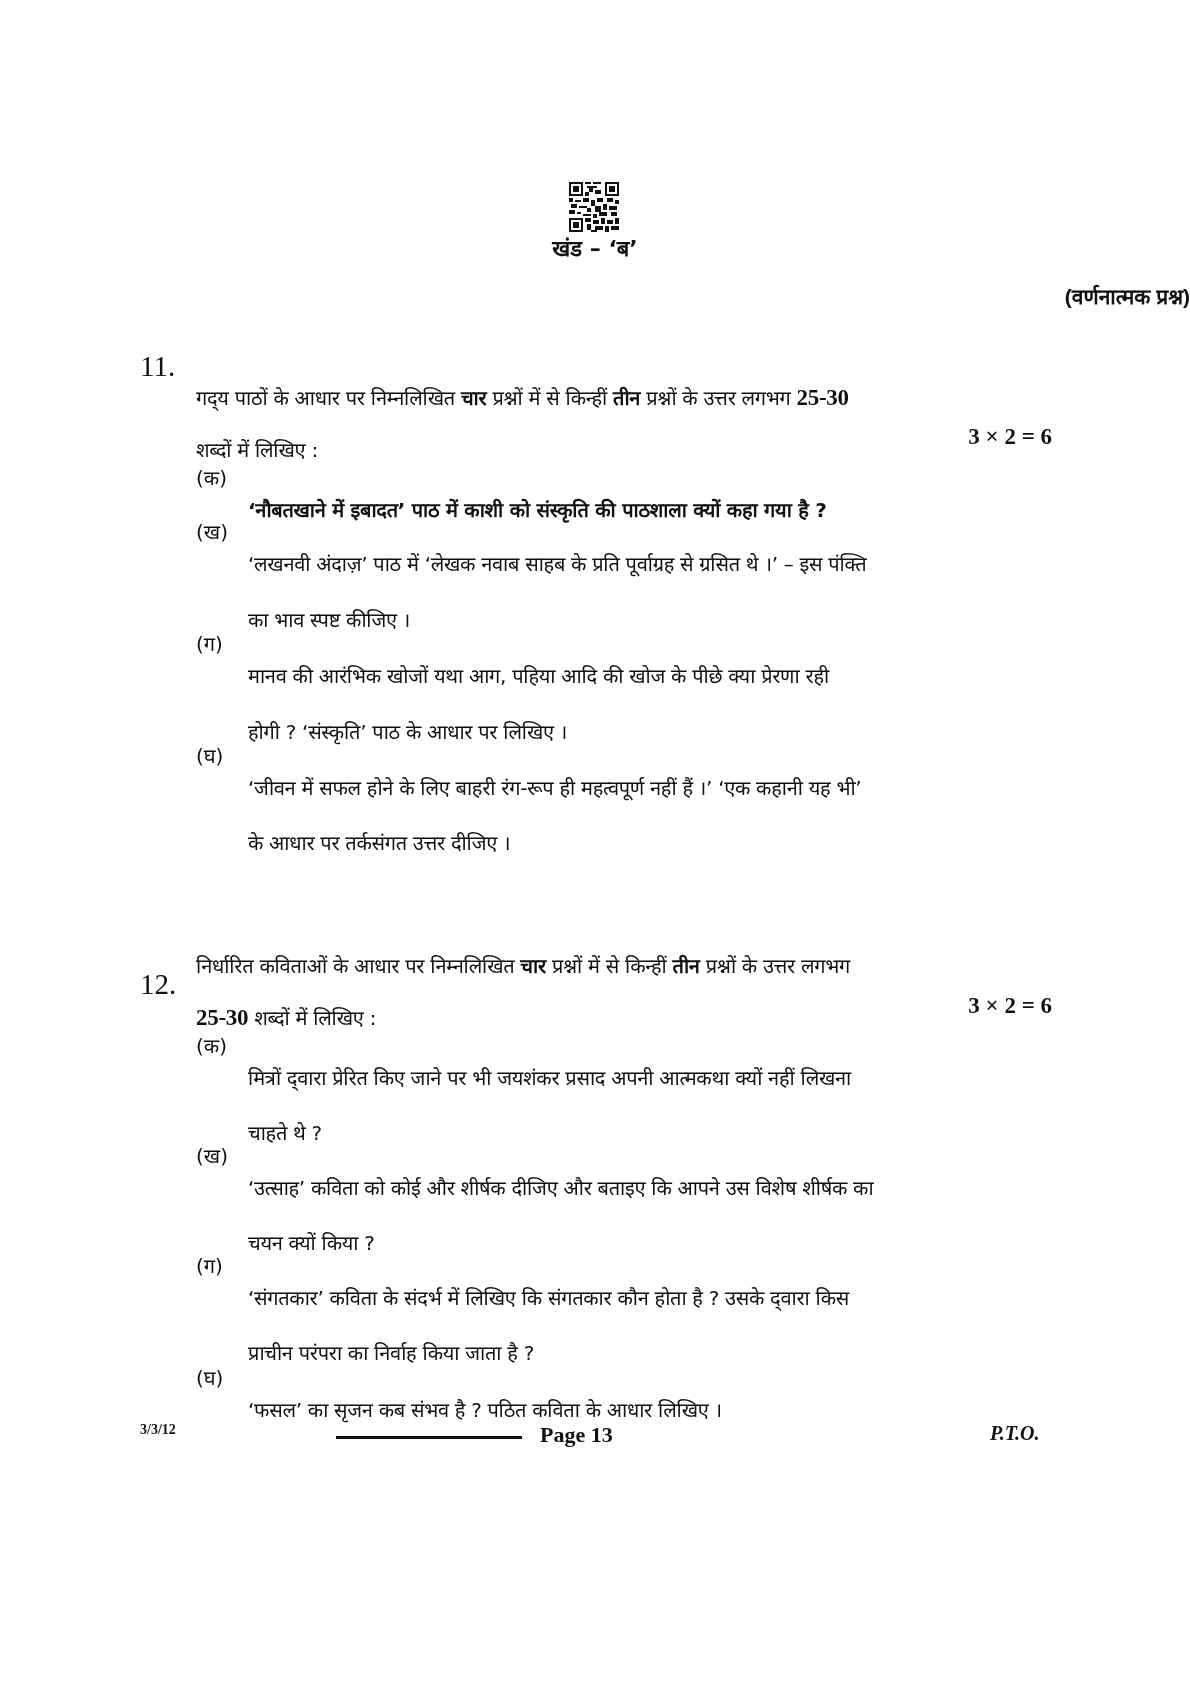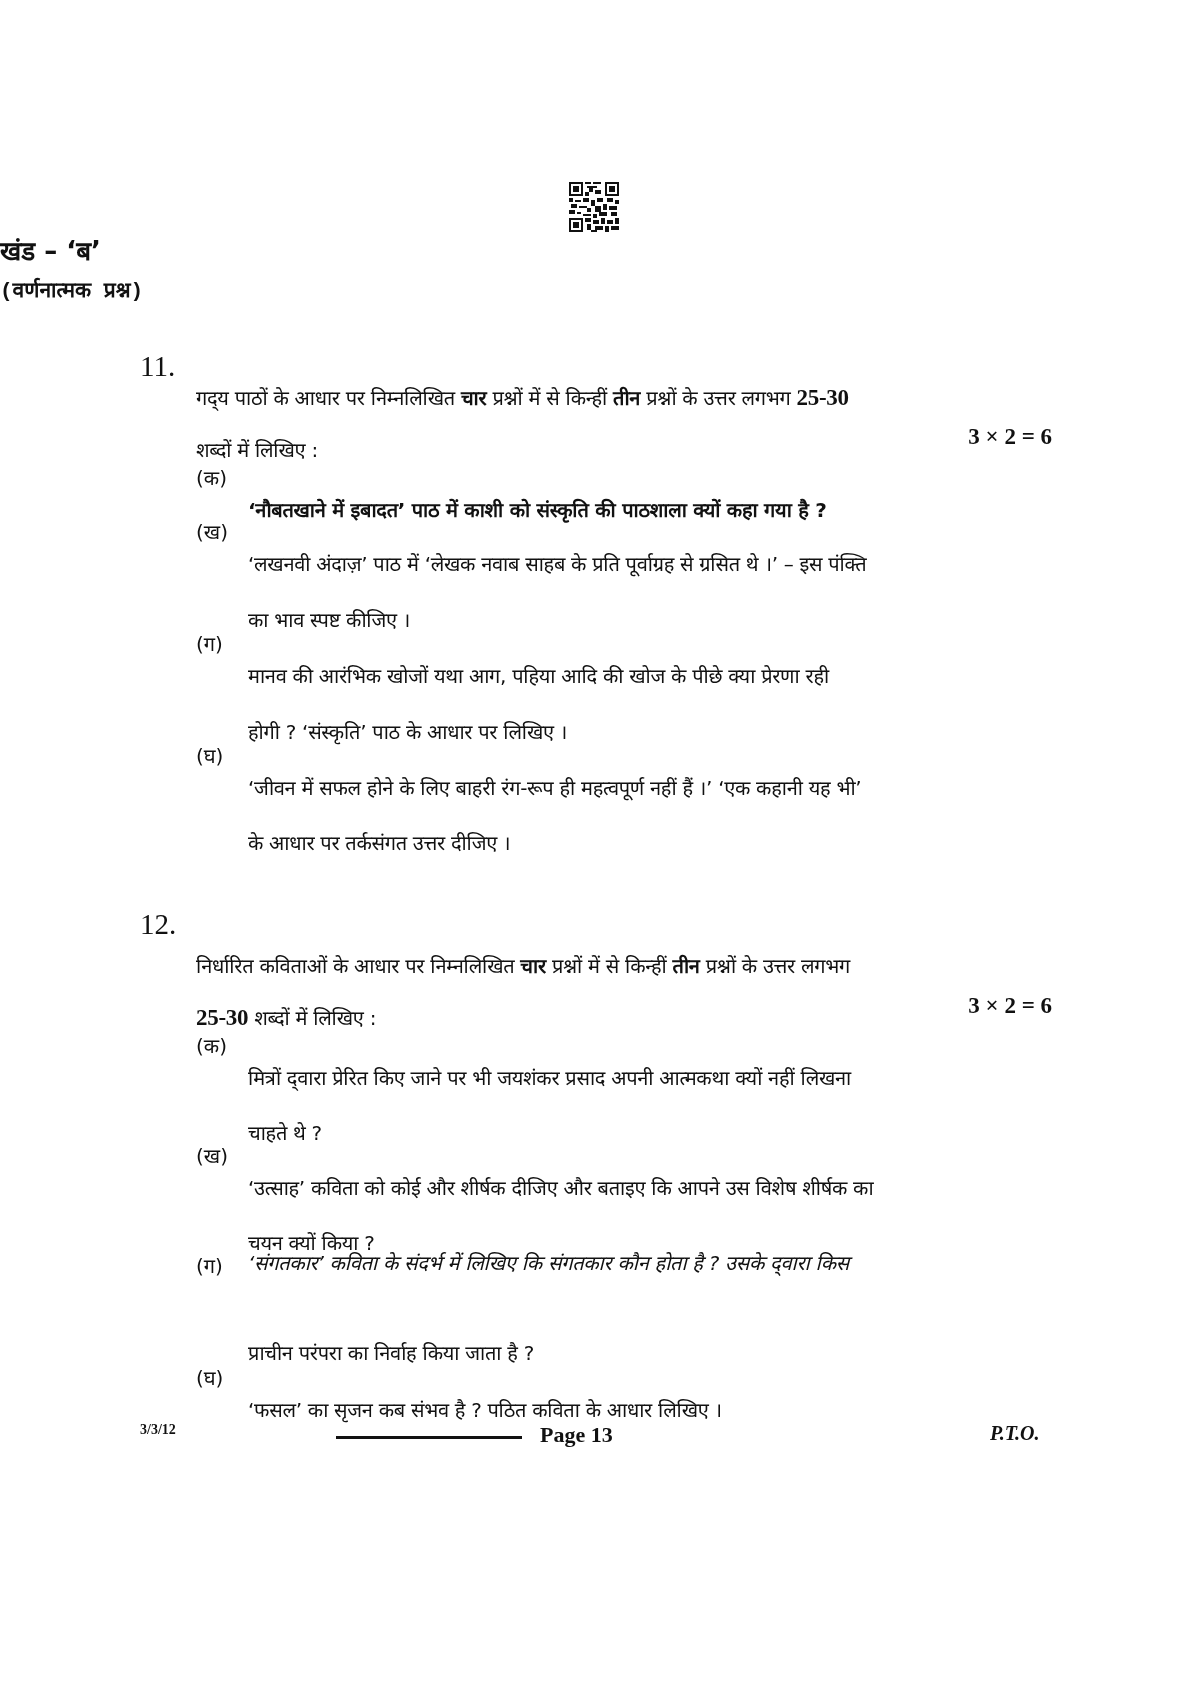--- a/index.html
+++ b/index.html
@@ -17,29 +17,29 @@
     }
     .abs { position: absolute; }
 
     
     .qr {
       left: 569px; top: 182px; width: 50px; height: 50px;
     }
 
     .section-title {
       left: 0; width: 1190px; top: 232px;
-      text-align: left;
+      text-align: center;
       font-family: "DejaVu Sans", sans-serif;
       font-weight: bold;
-      font-size: 26px;
+      font-size: 22px;
     }
     .section-subtitle {
-      left: 0; width: 1190px; top: 275px;
-      text-align: left;
-      font-family: Liberation Mono, monospace;
+      left: 0; width: 1190px; top: 282px;
+      text-align: right;
+      font-family: Liberation Sans, sans-serif;
       font-weight: bold;
       font-size: 21px;
     }
 
     .qnum {
       left: 140px;
       font-size: 29px;
       font-family: "Liberation Serif", serif;
     }
     .line {
@@ -189,21 +189,21 @@
   </div>
 
   <div>
     <div class="abs opt-label" style="top:742px;">(घ)</div>
     <div class="abs line opt-text" style="top:742px;">‘जीवन में सफल होने के लिए बाहरी रंग-रूप ही महत्वपूर्ण नहीं हैं ।’ ‘एक कहानी यह भी’</div>
     <div class="abs line cont-text" style="top:797px;">के आधार पर तर्कसंगत उत्तर दीजिए ।</div>
   </div>
 </div>
 
 <div>
-  <div class="abs qnum" style="top:908px;">12.</div>
+  <div class="abs qnum" style="top:968px;">12.</div>
   <div class="abs line q-text" style="top:920px;">
     <span>निर्धारित कविताओं के आधार पर निम्नलिखित </span><b>चार</b><span> प्रश्नों में से किन्हीं </span><b>तीन</b><span> प्रश्नों के उत्तर लगभग</span>
   </div>
   <div class="abs line q-text" style="top:972px;">
     <span class="num-bold">25-30</span><span> शब्दों में लिखिए :</span>
   </div>
   <div class="abs marks" style="top:971px;">3 × 2 = 6</div>
 
   <div>
     <div class="abs opt-label" style="top:1032px;">(क)</div>
@@ -212,21 +212,21 @@
   </div>
 
   <div>
     <div class="abs opt-label" style="top:1142px;">(ख)</div>
     <div class="abs line opt-text" style="top:1142px;">‘उत्साह’ कविता को कोई और शीर्षक दीजिए और बताइए कि आपने उस विशेष शीर्षक का</div>
     <div class="abs line cont-text" style="top:1197px;">चयन क्यों किया ?</div>
   </div>
 
   <div>
     <div class="abs opt-label" style="top:1252px;">(ग)</div>
-    <div class="abs line opt-text" style="top:1217px;font-style:italic;">‘संगतकार’ कविता के संदर्भ में लिखिए कि संगतकार कौन होता है ? उसके द्‌वारा किस</div>
+    <div class="abs line opt-text" style="top:1252px;">‘संगतकार’ कविता के संदर्भ में लिखिए कि संगतकार कौन होता है ? उसके द्‌वारा किस</div>
     <div class="abs line cont-text" style="top:1307px;">प्राचीन परंपरा का निर्वाह किया जाता है ?</div>
   </div>
 
   <div>
     <div class="abs opt-label" style="top:1364px;">(घ)</div>
     <div class="abs line opt-text" style="top:1364px;">‘फसल’ का सृजन कब संभव है ? पठित कविता के आधार लिखिए ।</div>
   </div>
 </div>
 
 <div class="abs footer-code">3/3/12</div>

